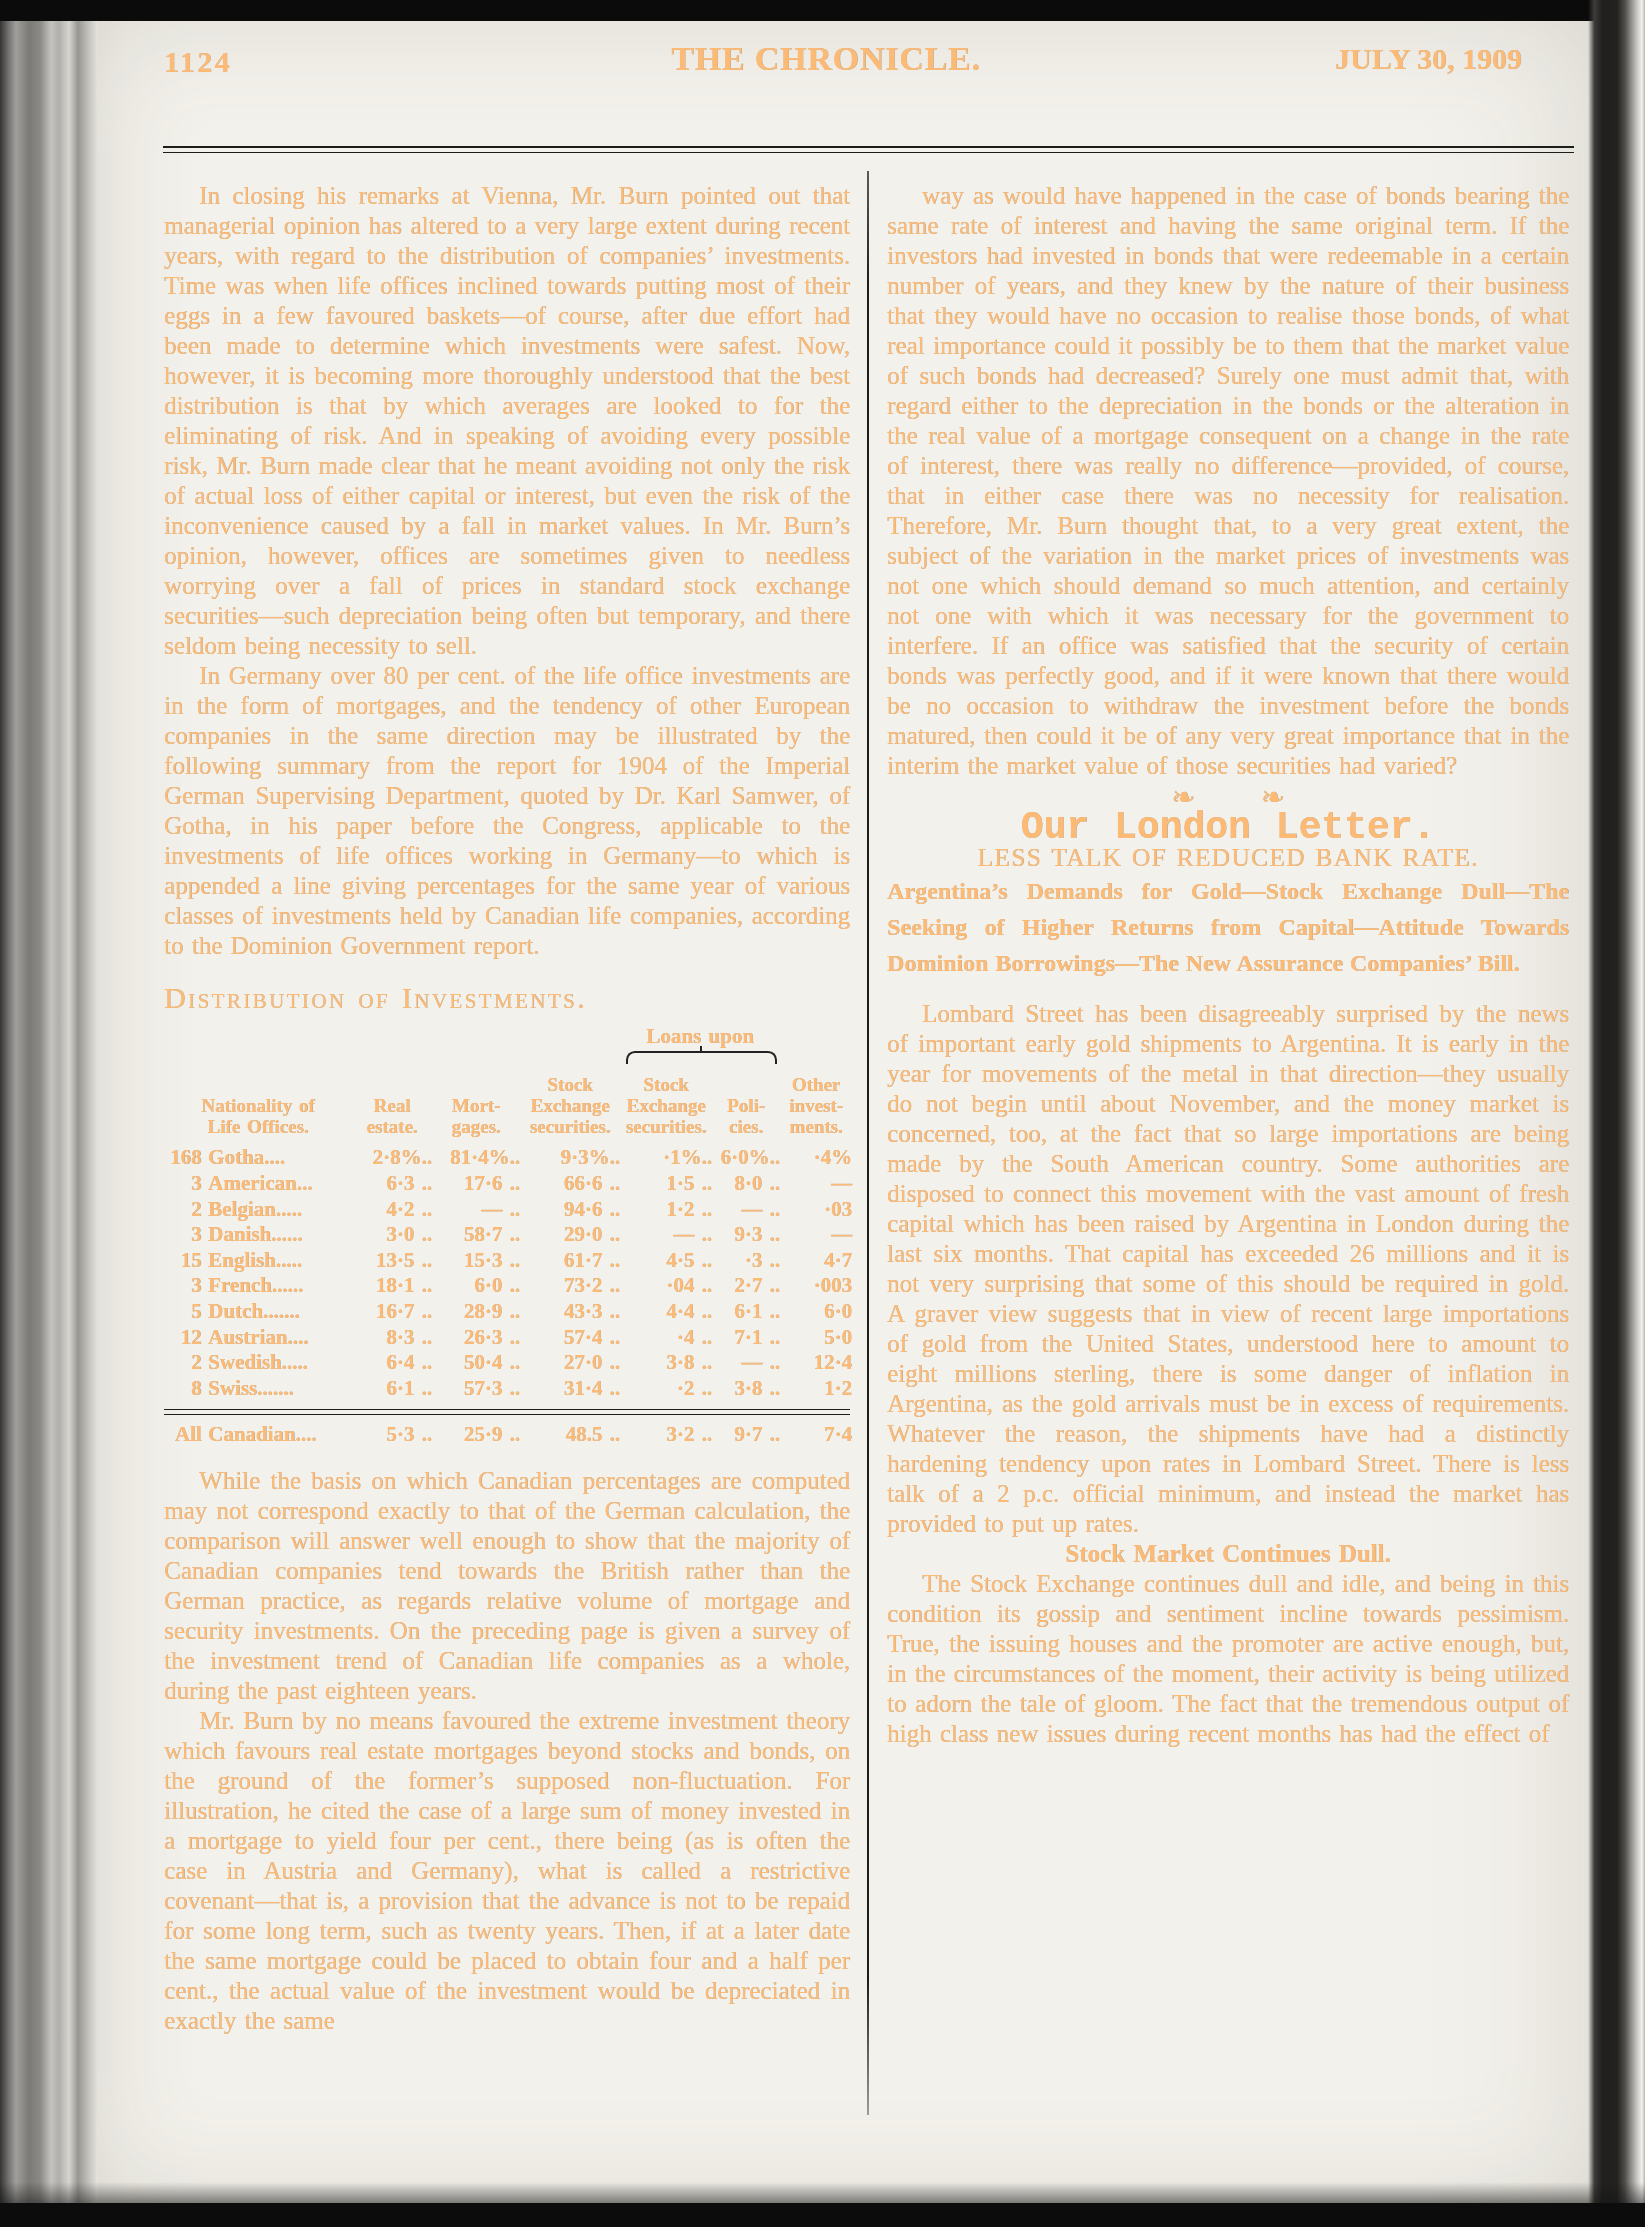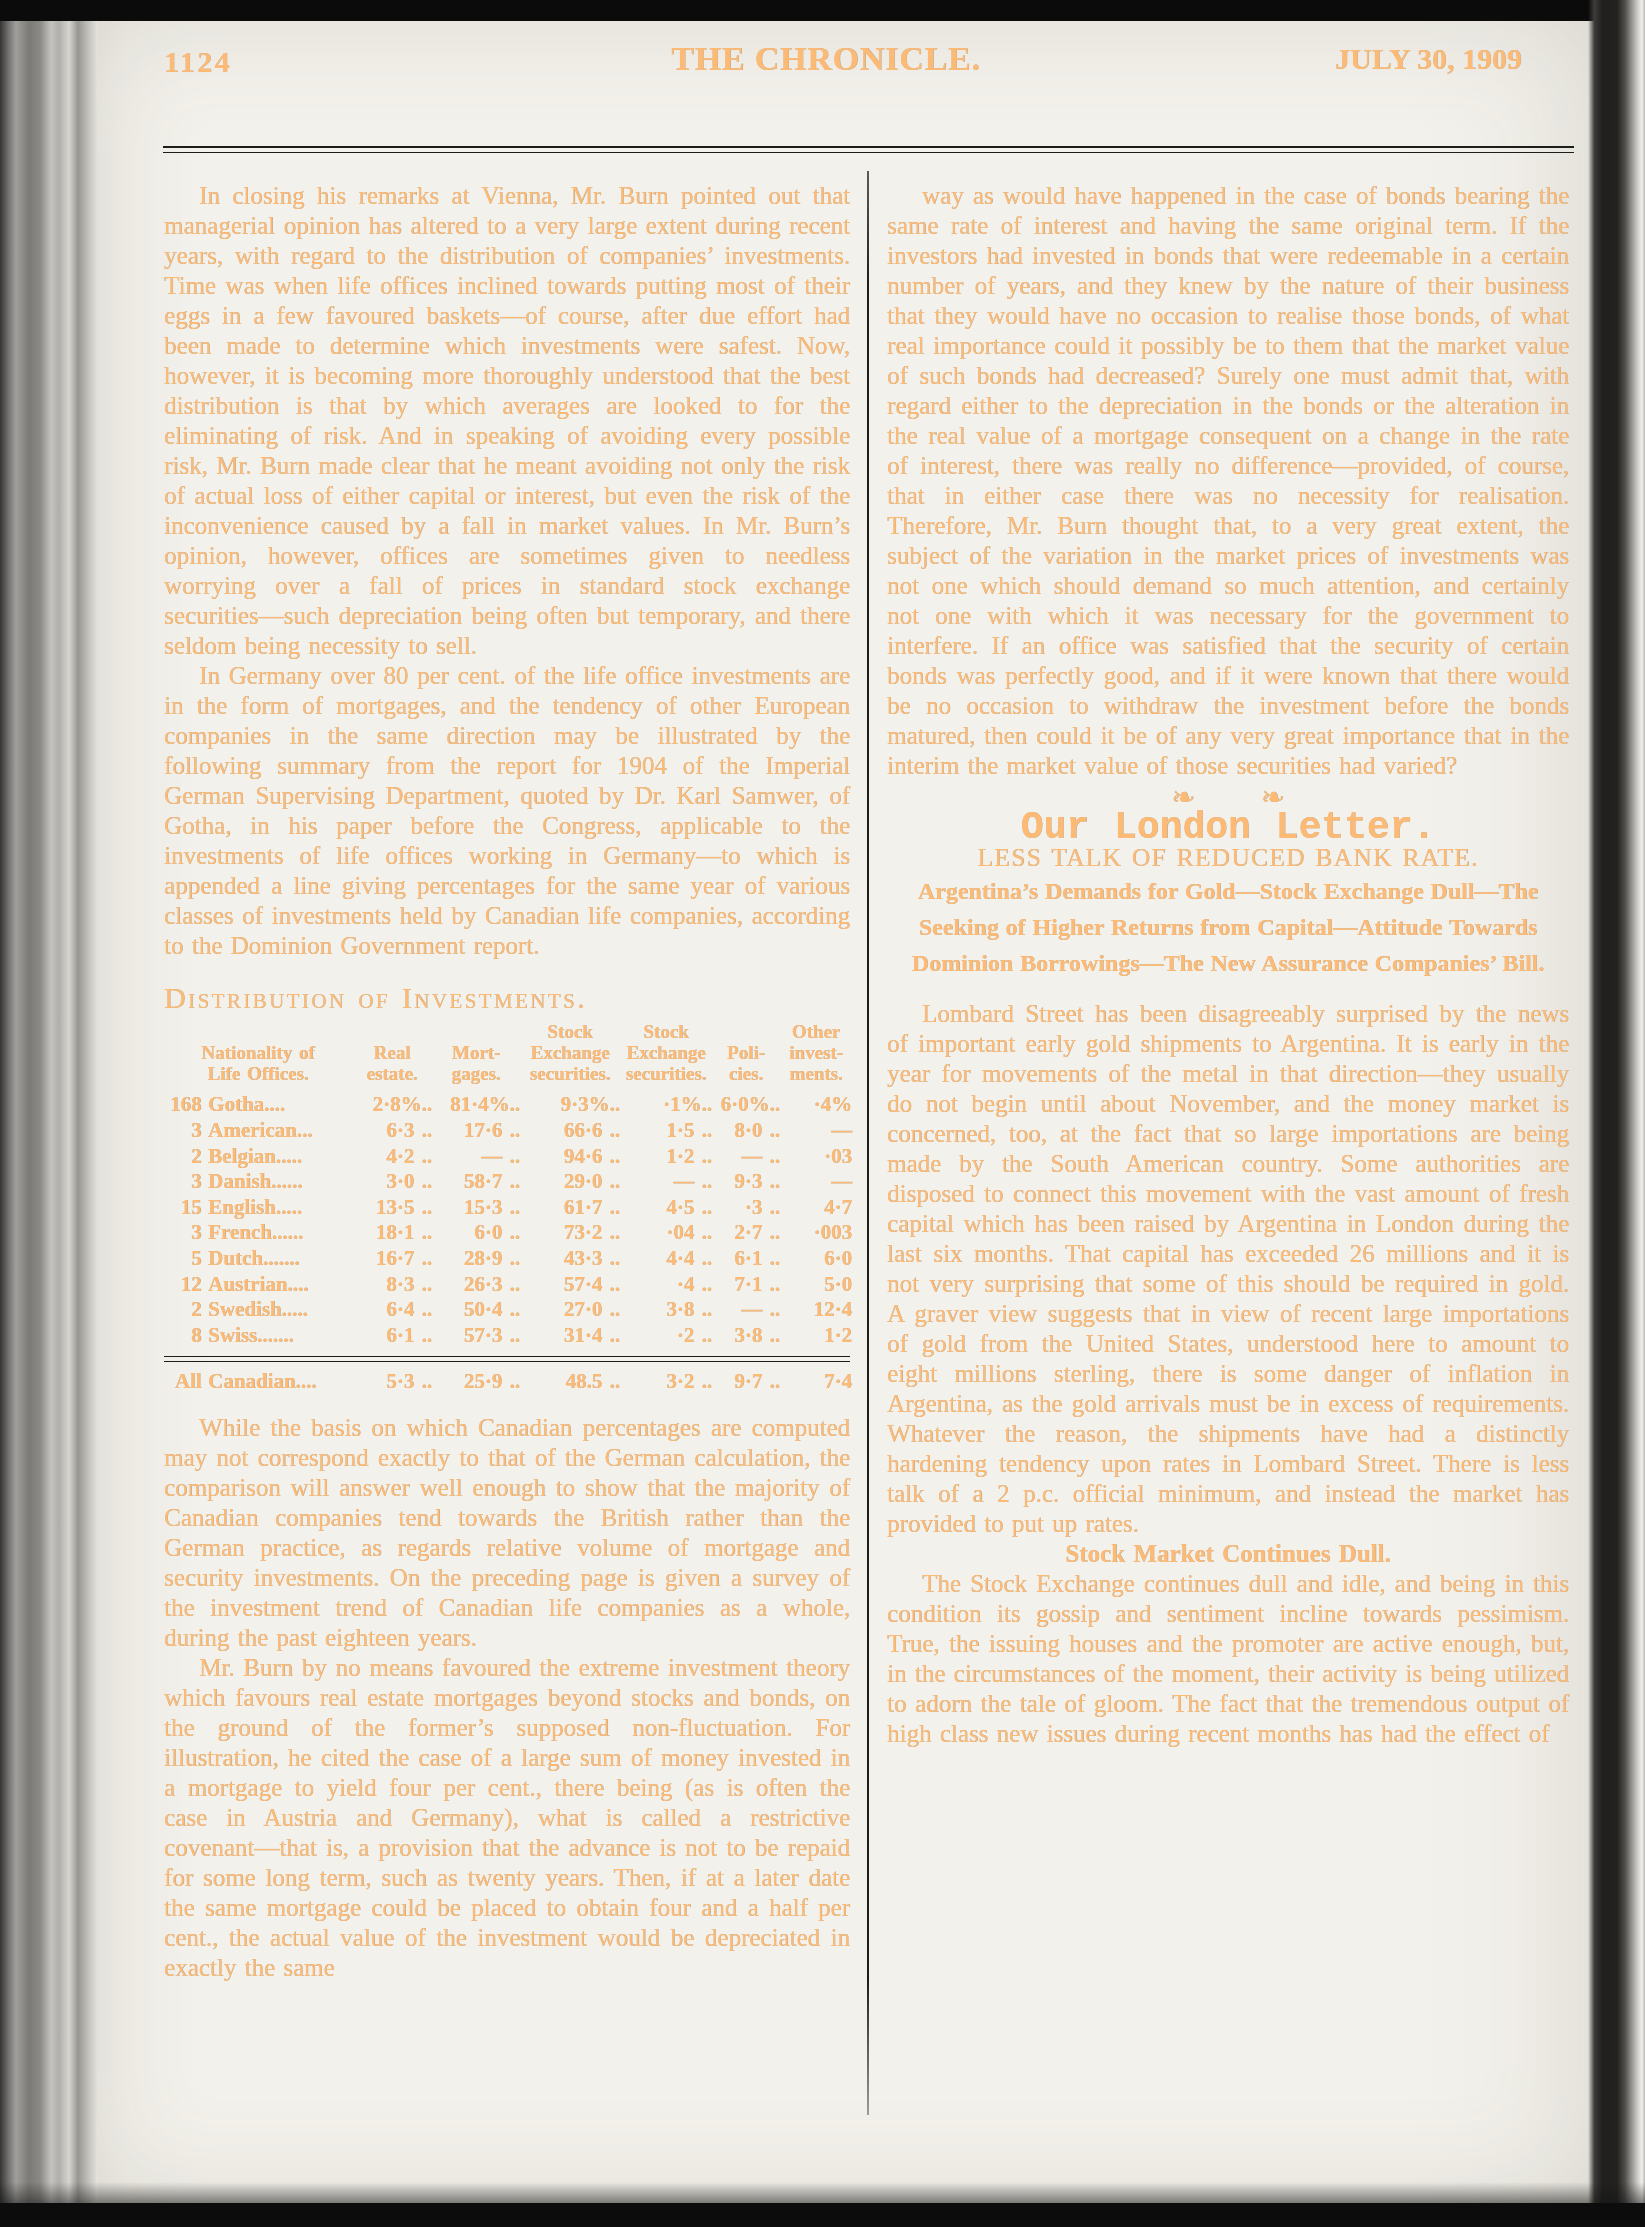--- a/index.html
+++ b/index.html
@@ -66,21 +66,21 @@
   .c0 { text-align:right; padding-right:6.4px; }
   .c1 { text-align:left; }
   .c2,.c3,.c4,.c5,.c6,.c7 { text-align:right; }
   .total-rule { margin:8px 0 6.4px; height:4px; border-top:1.6px solid #1d1d1c; border-bottom:0.8px solid #1d1d1c; }
 
   
   .ornament { text-align:center; font-family:"DejaVu Serif","DejaVu Sans",serif; font-size:29px;
     margin:22.4px 0 3.2px; text-indent:0 !important; letter-spacing:27px; padding-left:27px; line-height:32px; }
   .letter-title { text-align:center; font-weight:bold; font-size:38px; margin:12.8px 0 0; text-indent:0 !important;font-family:Liberation Mono, monospace; }
   .letter-sub { text-align:center; font-weight:normal; font-size:25.6px; letter-spacing:1.2px; margin:29px 0 0; text-indent:0 !important; }
-  .letter-deck { text-align:center; font-weight:bold; font-size:24px; line-height:36px; margin:21px 0 0; text-indent:0 !important; word-spacing:0.8px; }
+  .letter-deck { font-weight:bold; font-size:24px; line-height:36px; margin:21px 0 0; text-indent:0 !important; word-spacing:0.8px; }
   .crosshead { text-align:center; font-weight:bold; font-size:25px; margin:19px 0 9.6px; text-indent:0 !important; }
   .para-gap { margin-top:17.6px !important; }
 </style>
 </head>
 <body>
 
 <div id="page">
   <div class="paper"></div>
   <div class="binding"></div>
   <div class="edge-top"></div>
@@ -94,20 +94,24 @@
   <div class="header-rule"></div>
   <div class="col-divider"></div>
 
   <div class="col ink" id="left-col">
     <p>In closing his remarks at Vienna, Mr. Burn pointed out that managerial opinion has altered to a very large extent during recent years, with regard to the distribution of companies’ investments. Time was when life offices inclined towards putting most of their eggs in a few favoured baskets—of course, after due effort had been made to determine which investments were safest. Now, however, it is becoming more thoroughly understood that the best distribution is that by which averages are looked to for the eliminating of risk. And in speaking of avoiding every possible risk, Mr. Burn made clear that he meant avoiding not only the risk of actual loss of either capital or interest, but even the risk of the inconvenience caused by a fall in market values. In Mr. Burn’s opinion, however, offices are sometimes given to needless worrying over a fall of prices in standard stock exchange securities—such depreciation being often but temporary, and there seldom being necessity to sell.</p>
     <p>In Germany over 80 per cent. of the life office investments are in the form of mortgages, and the tendency of other European companies in the same direction may be illustrated by the following summary from the report for 1904 of the Imperial German Supervising Department, quoted by Dr. Karl Samwer, of Gotha, in his paper before the Congress, applicable to the investments of life offices working in Germany—to which is appended a line giving percentages for the same year of various classes of investments held by Canadian life companies, according to the Dominion Government report.</p>
 
     <div class="table-wrap">
       <div class="table-title ink">Distribution of Investments.</div>
 
+      <div class="loans-upon-row">
+        <div class="loans-label">Loans upon</div>
+        <div class="brace"></div>
+      </div>
 
       <div class="thead">
         <div class="hcell nat">Nationality of
 Life Offices.</div>
         <div class="hcell">Real
 estate.</div>
         <div class="hcell">Mort-
 gages.</div>
         <div class="hcell">Stock
 Exchange

